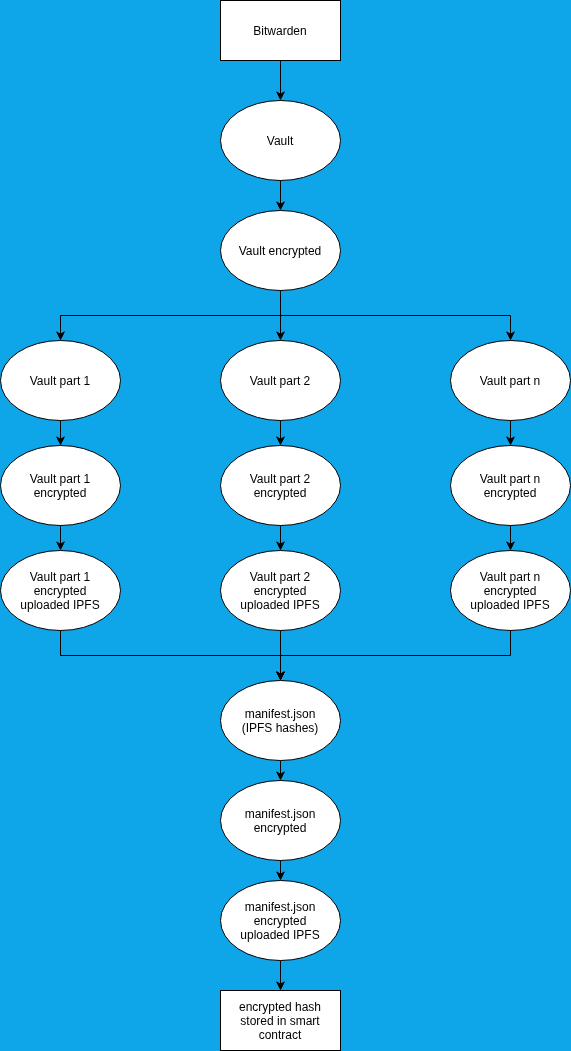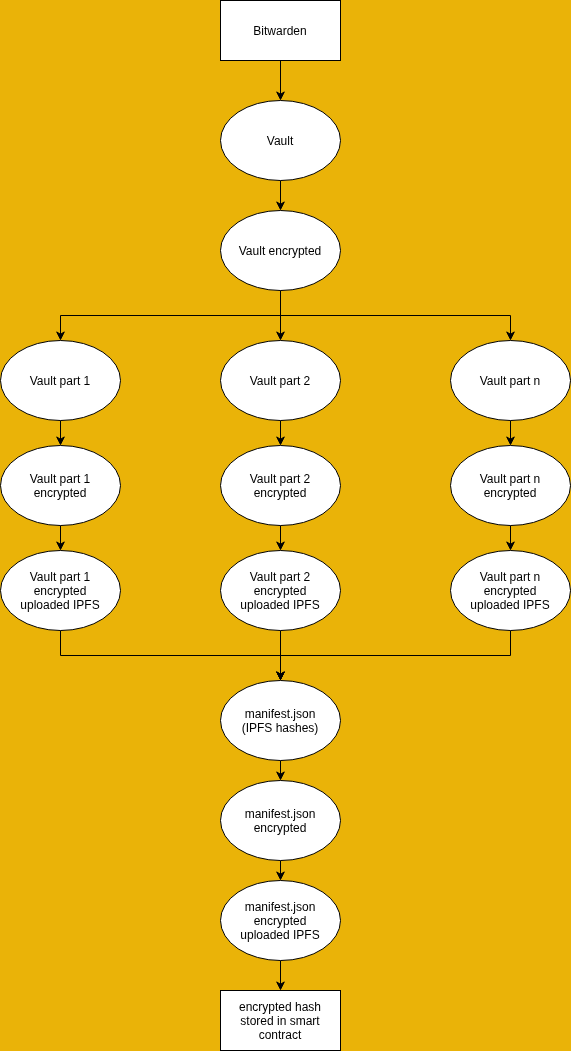--- a/index.html
+++ b/index.html
@@ -4,21 +4,21 @@
 <style>
   html, body {
     margin: 0;
     padding: 0;
     background: #ffffff;
   }
   #diagram-root {
     position: relative;
     width: 571px;
     height: 1051px;
-    background: #eab308;
+    background: #0ea5e9;
     overflow: hidden;
   }
   svg#flowchart {
     display: block;
     width: 571px;
     height: 1051px;
     will-change: transform;
     shape-rendering: geometricPrecision;
   }
   .node-shape {

